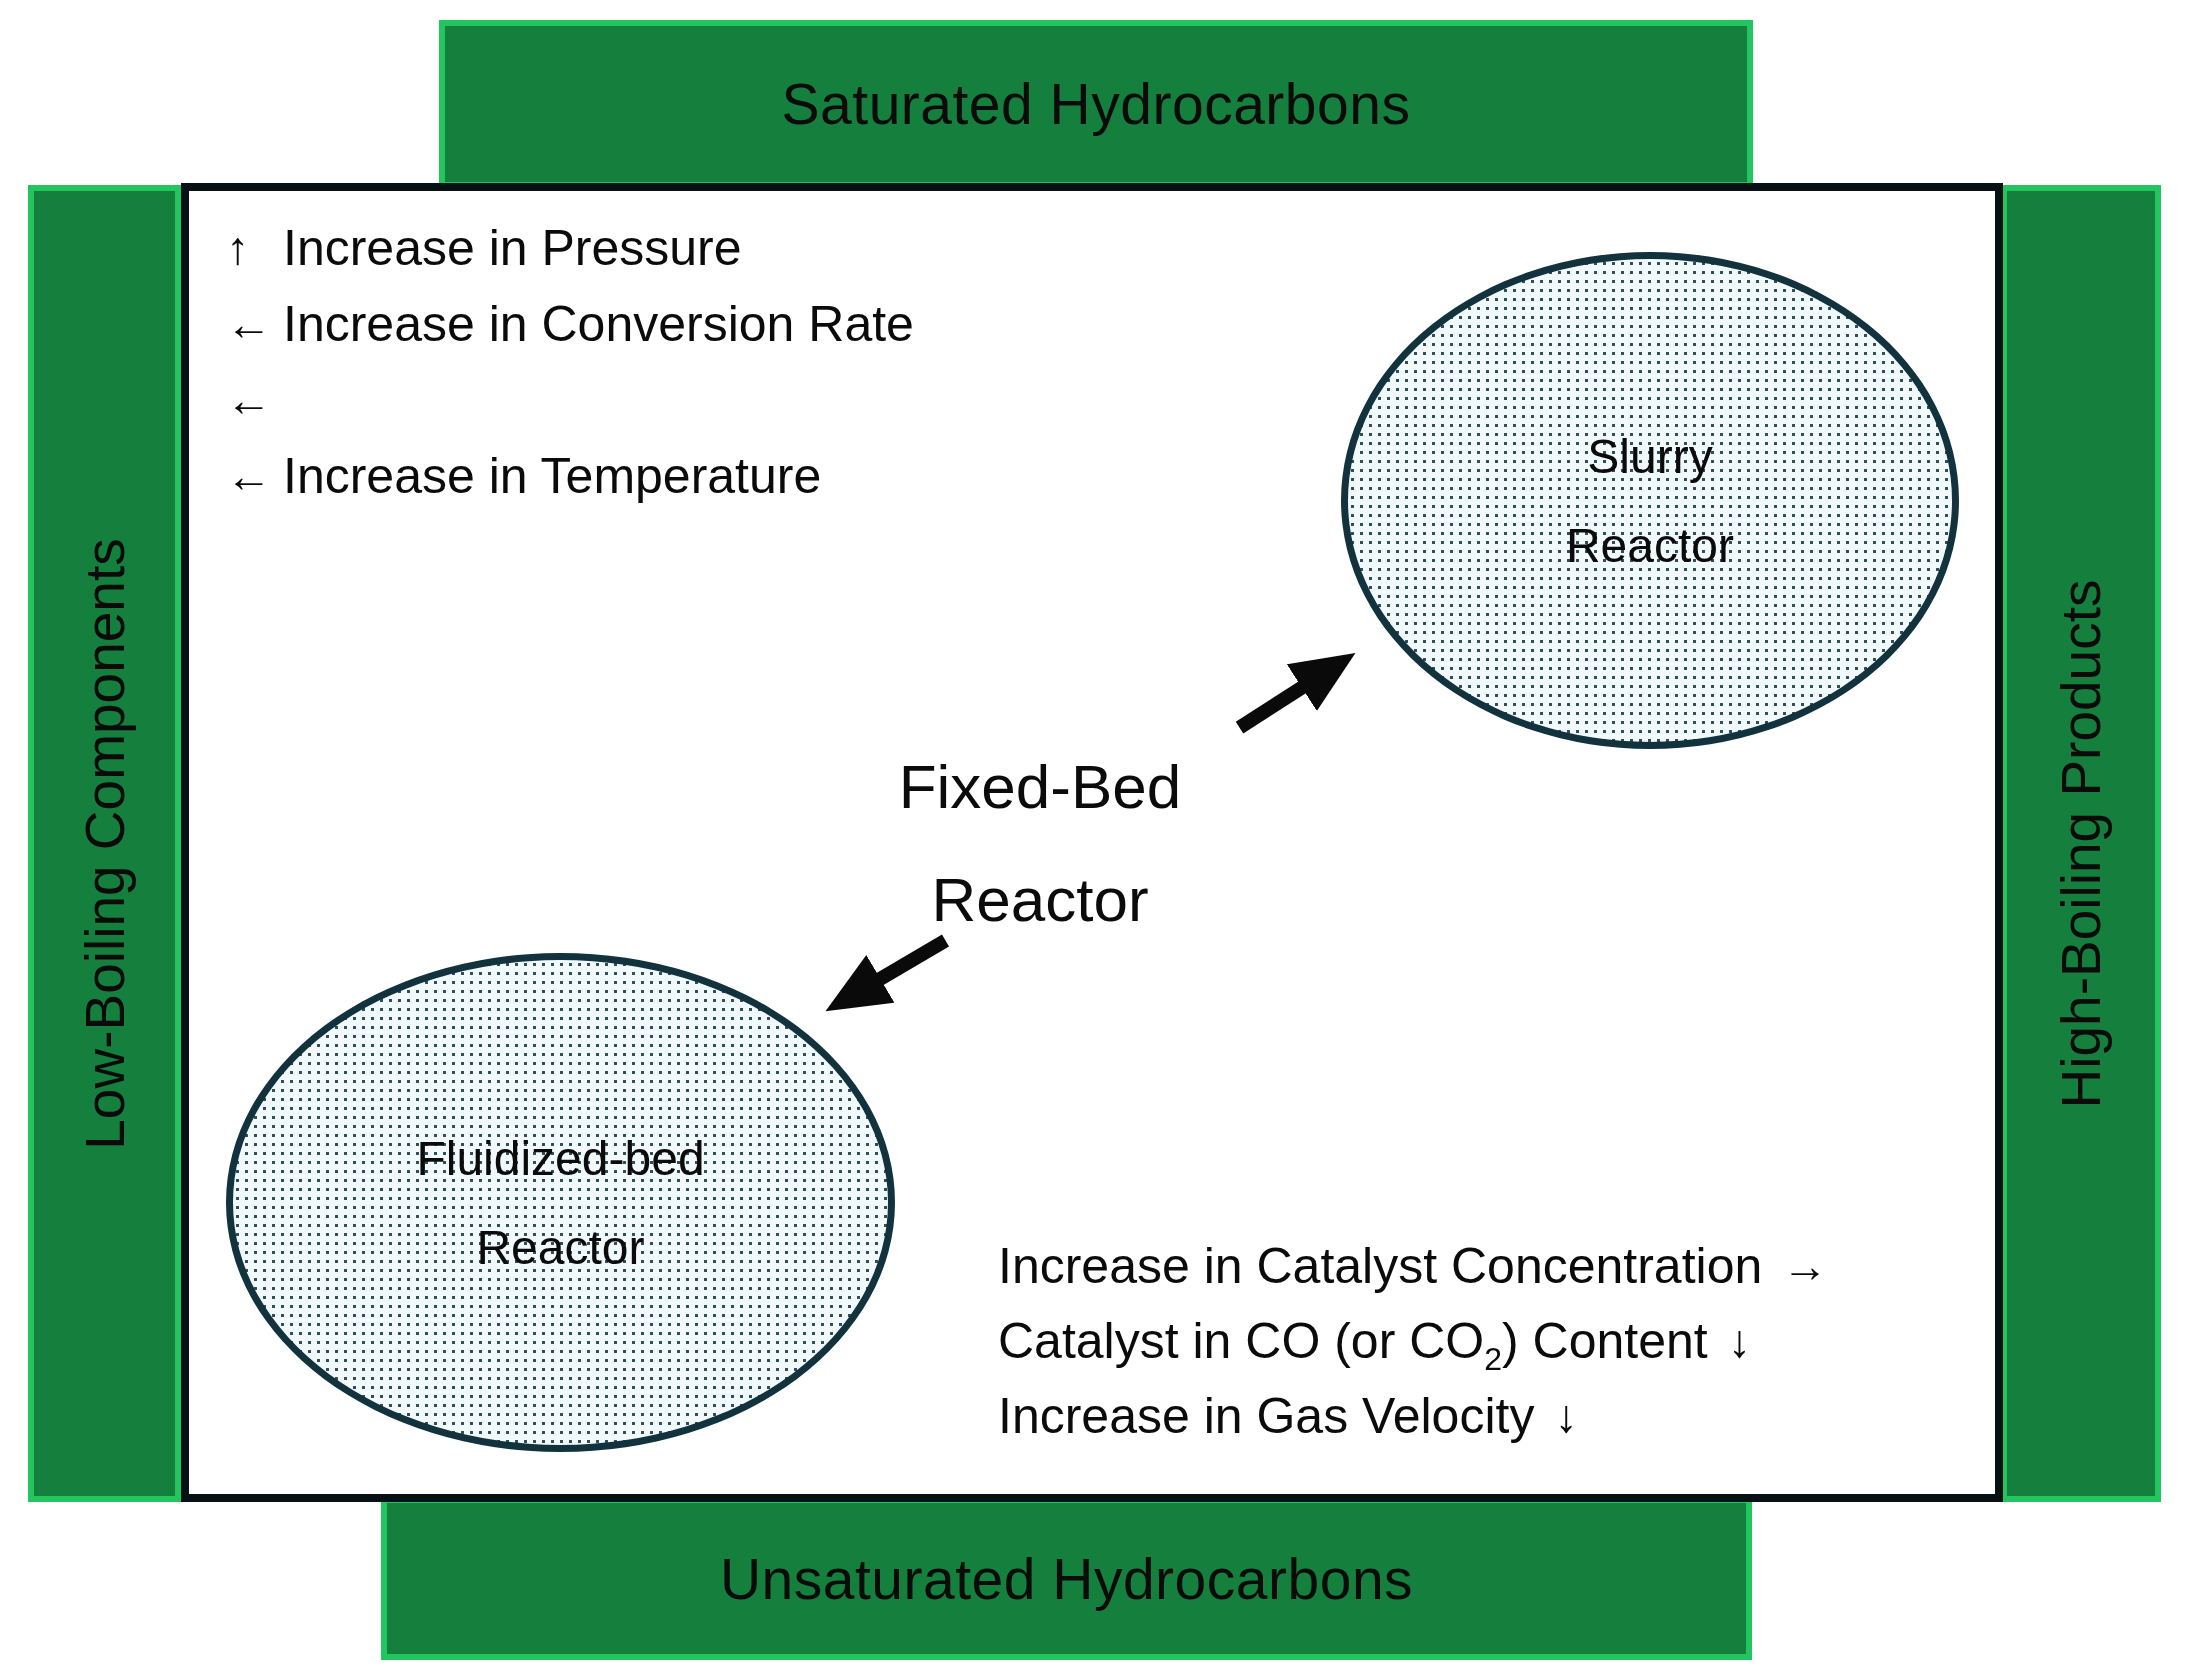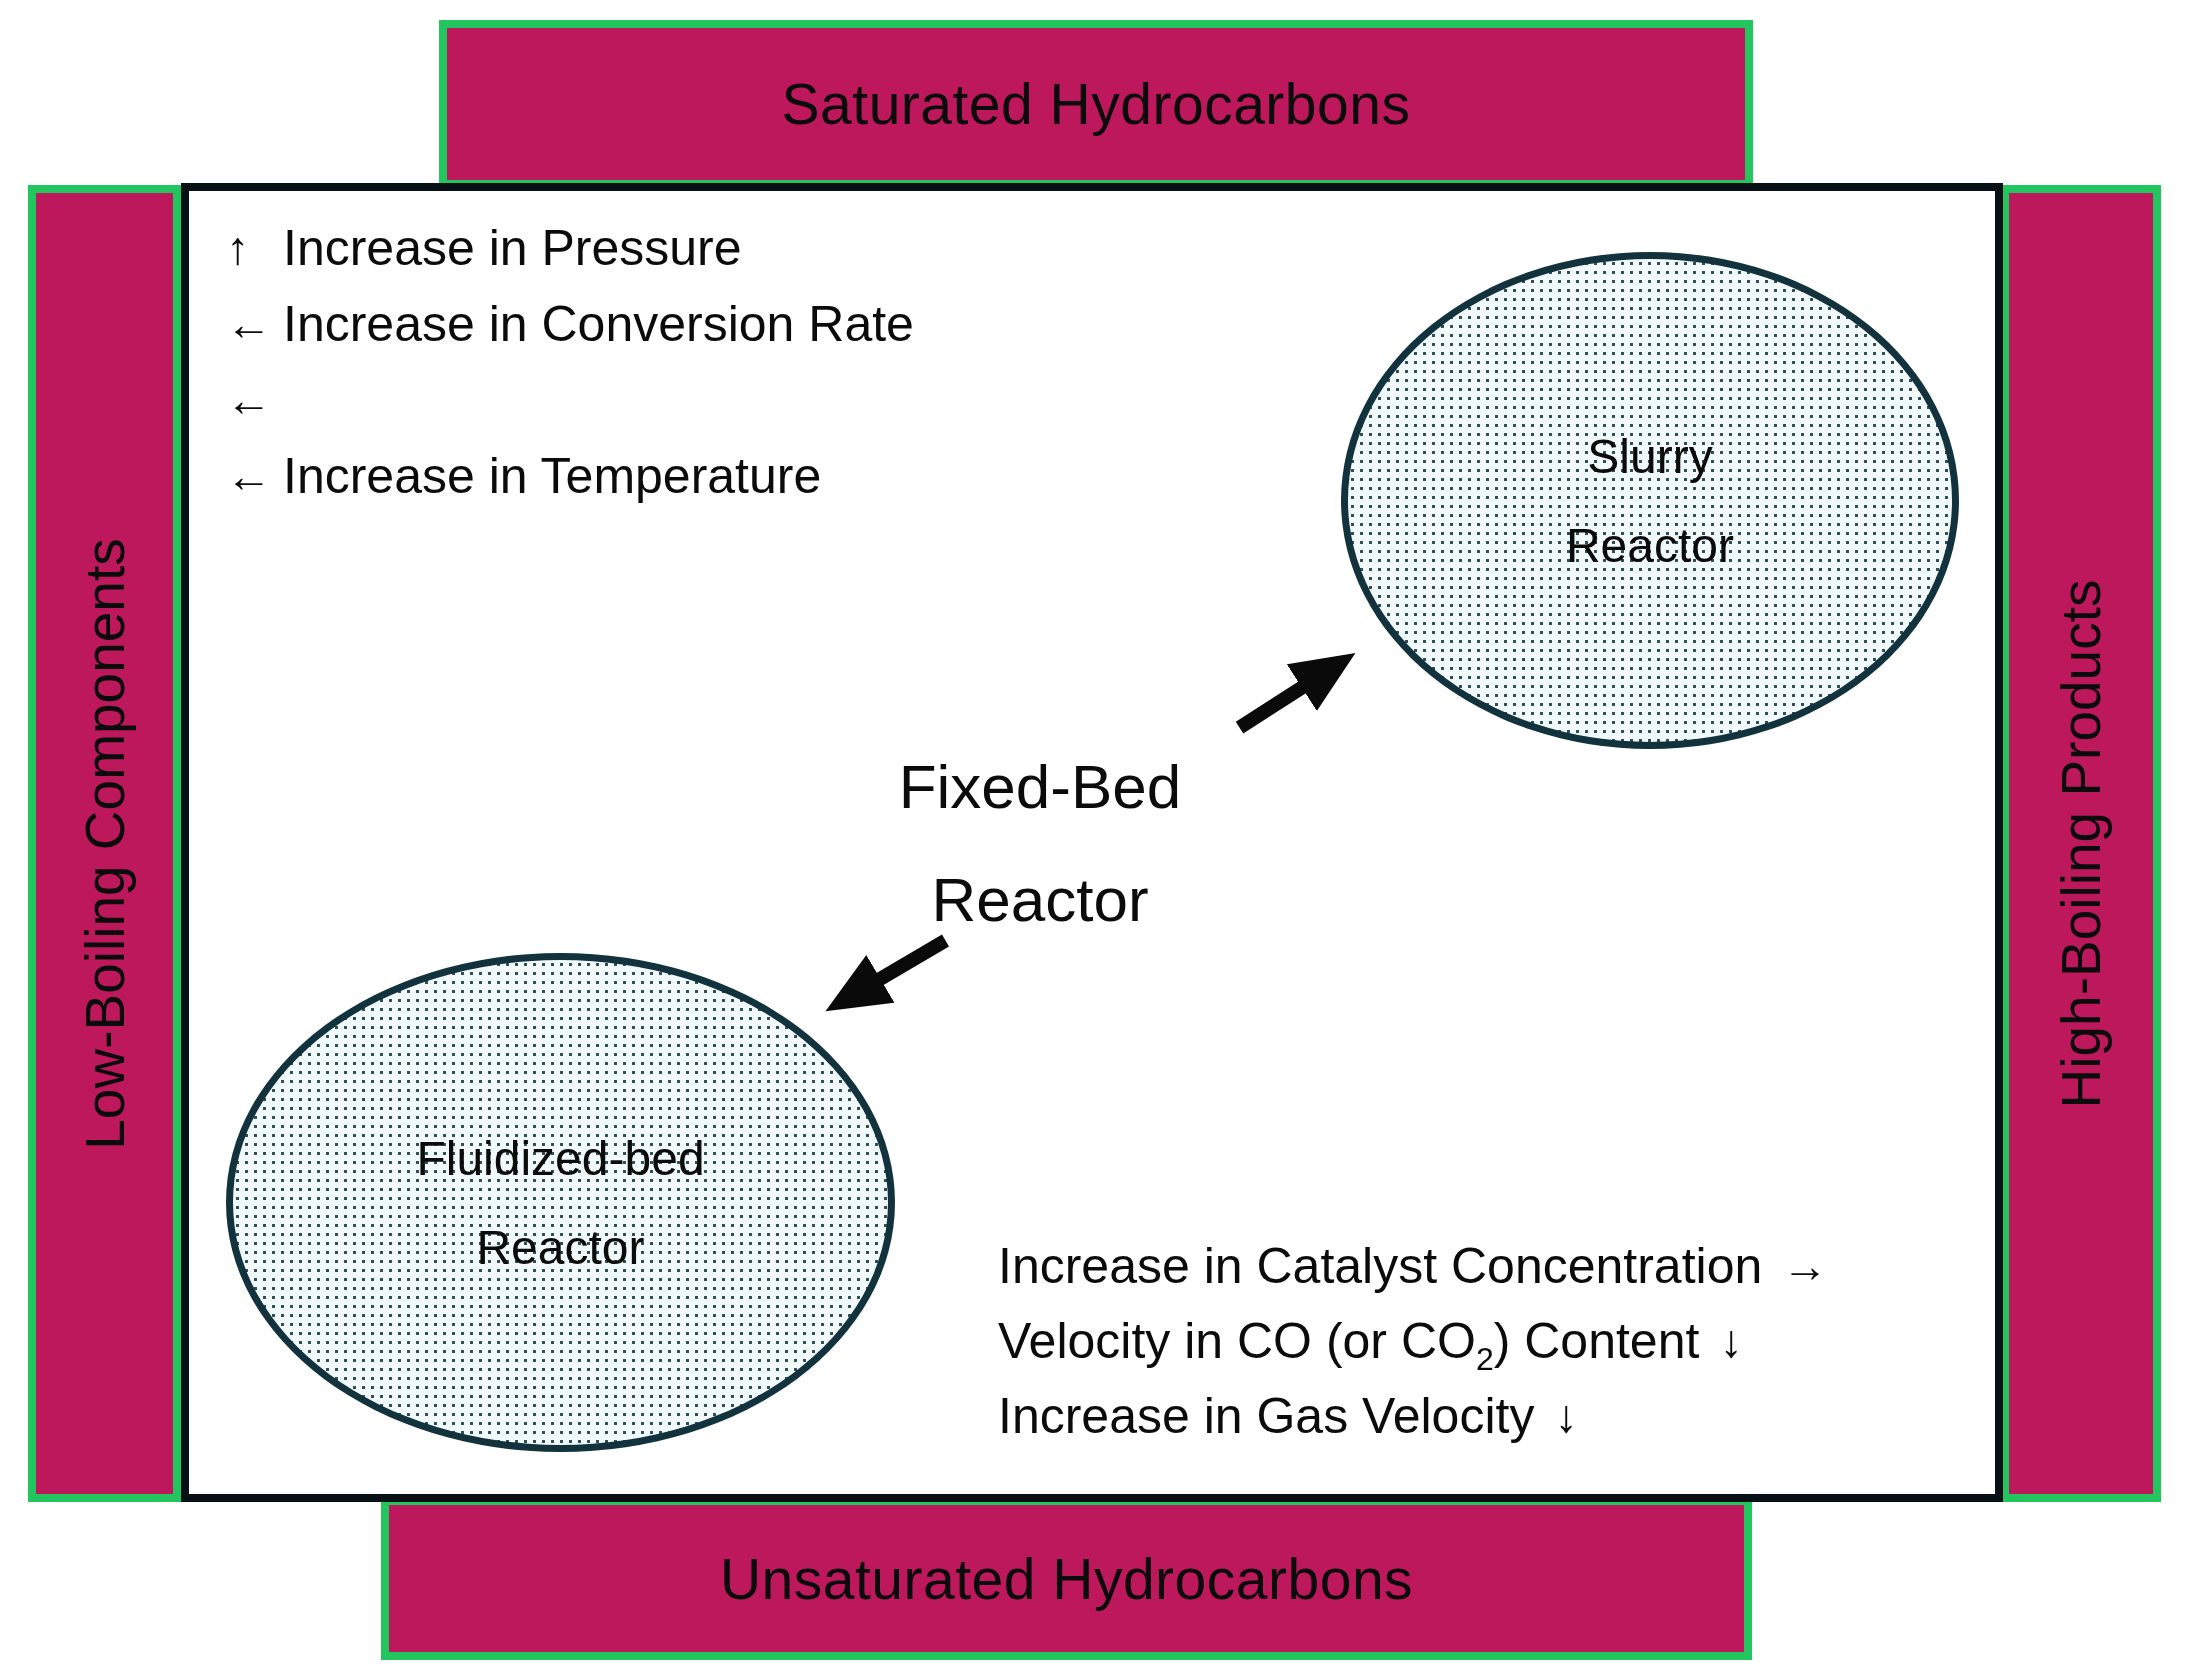--- a/index.html
+++ b/index.html
@@ -7,22 +7,22 @@
     position:relative;
     width:2188px;height:1675px;
     background:#ffffff;
     font-family:"Liberation Sans", sans-serif;
     color:#0b0b0b;
     overflow:hidden;
   }
   
   .edge-box{
     position:absolute;
-    background:#be185d;
-    border:8px solid #22c55e;
+    background:#15803d;
+    border:6px solid #22c55e;
     box-sizing:border-box;
     display:flex;align-items:center;justify-content:center;
     z-index:1;
   }
   .edge-box .hlabel{
     font-size:57px;
     letter-spacing:0.5px;
     white-space:nowrap;
   }
   .vlabel{
@@ -176,21 +176,21 @@
       <span class="note-text">Increase in Temperature</span>
     </div>
   </div>
 
   <div class="note-list" id="notes-bottom-right">
     <div class="note-row">
       <span class="note-text"><span>Increase in Catalyst Concentration</span><span class="subscript"></span><span></span></span>
       <span class="note-arrow">→</span>
     </div>
     <div class="note-row">
-      <span class="note-text"><span>Velocity in CO (or CO</span><span class="subscript">2</span><span>) Content</span></span>
+      <span class="note-text"><span>Catalyst in CO (or CO</span><span class="subscript">2</span><span>) Content</span></span>
       <span class="note-arrow">↓</span>
     </div>
     <div class="note-row">
       <span class="note-text"><span>Increase in Gas Velocity</span><span class="subscript"></span><span></span></span>
       <span class="note-arrow">↓</span>
     </div>
   </div>
 
   <svg id="arrows-svg" viewBox="0 0 2210 1692" xmlns="http://www.w3.org/2000/svg">
     <defs>

